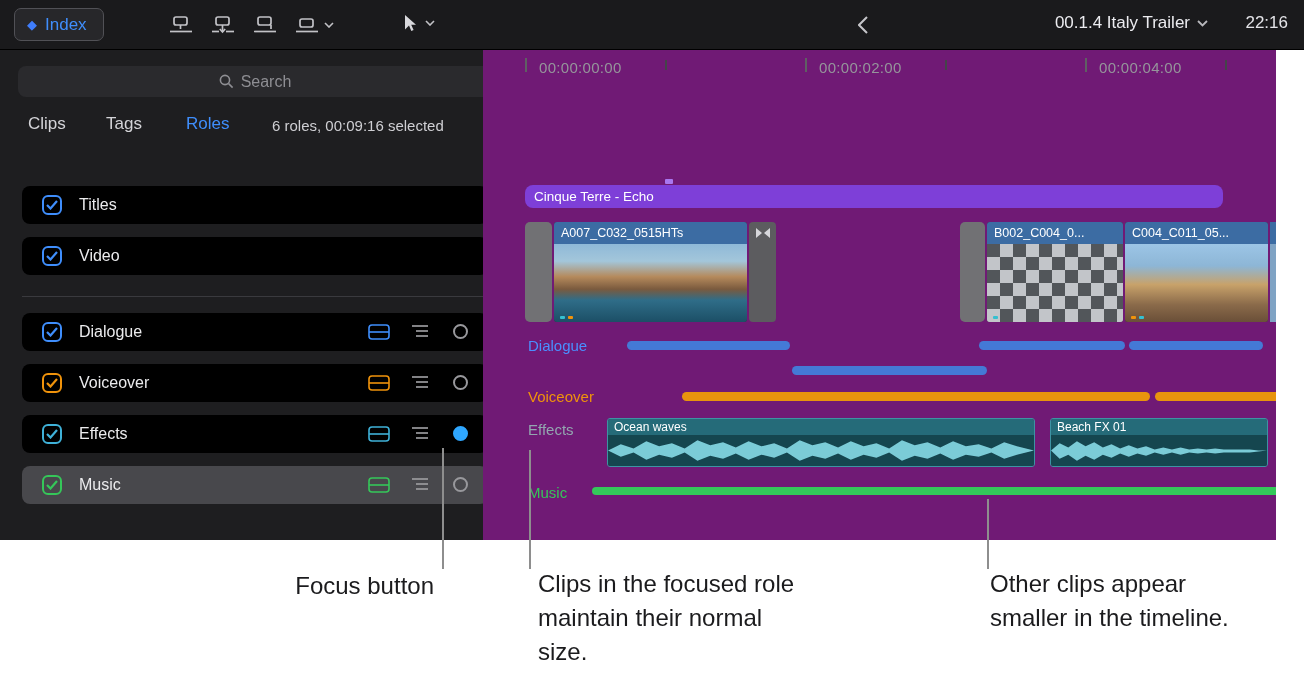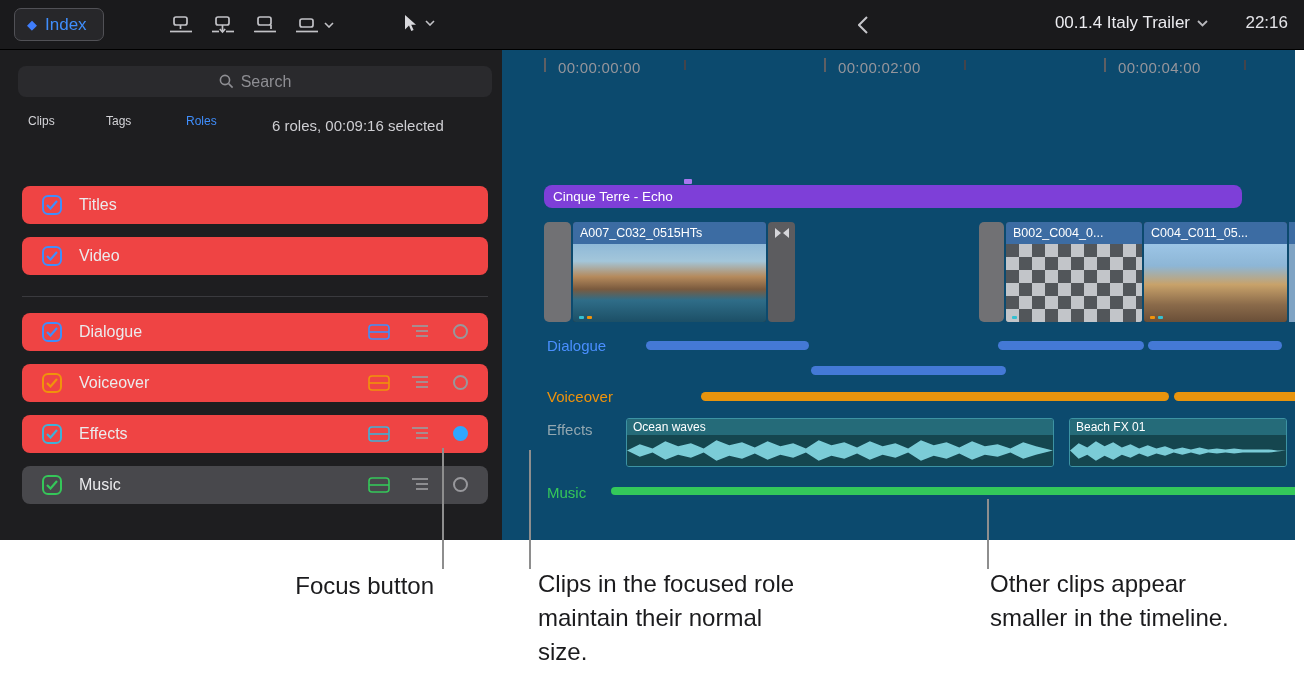--- a/index.html
+++ b/index.html
@@ -15,38 +15,38 @@
   .tool-btn{display:flex;align-items:center;gap:4px}
   .tool-select{position:absolute;left:402px;top:14px;display:flex;align-items:center;gap:9px}
   .back-btn{position:absolute;left:858px;top:16px}
   .project-menu{position:absolute;right:96px;top:13px;display:flex;align-items:center;gap:7px;color:#ececf0;font-size:17px}
   .timecode{position:absolute;right:16px;top:13px;color:#e4e4e8;font-size:17px}
 
   
   .sidebar{position:absolute;left:0;top:50px;width:511px;height:490px;background:#1e1e20;border-right:1px solid #000;box-sizing:border-box}
   .search-field{position:absolute;left:18px;top:16px;width:474px;height:31px;background:#2a2a2d;border-radius:8px;
                 display:flex;align-items:center;justify-content:center;gap:7px;color:#8e8e93;font-size:16px}
-  .tab{position:absolute;top:64px;font-size:12px;color:#d4d4d8}
+  .tab{position:absolute;top:64px;font-size:17px;color:#d4d4d8}
   .tab.active{color:#3f8efc}
   .summary{position:absolute;left:272px;top:67px;font-size:15px;color:#cfcfd3}
   .sep{position:absolute;left:22px;top:246px;width:466px;height:1px;background:#3a3a3e}
-  .role-row{position:absolute;left:22px;width:466px;height:38px;background:#ef4444;border-radius:8px}
+  .role-row{position:absolute;left:22px;width:466px;height:38px;background:#000000;border-radius:8px}
   .role-row.selected{background:#48484c}
   .cbx{position:absolute;left:20px;top:9px;width:20px;height:20px;border:2px solid var(--acc);border-radius:6px;color:var(--acc);
        display:flex;align-items:center;justify-content:center;box-sizing:border-box}
   .role-label{position:absolute;left:57px;top:0;line-height:38px;font-size:16px;color:#ebebed}
   .ctl{position:absolute;top:11px;color:#9a9a9e}
   .ctl.lanes{left:346px;color:var(--acc)}
   .ctl.lines{left:389px}
   .focus-btn{position:absolute;left:431px;top:11px;width:15px;height:15px;border:2px solid #98989c;border-radius:50%;box-sizing:border-box}
   .focus-btn.focused{background:#2fa7ff;border-color:#2fa7ff}
   .acc-blue{--acc:#3f8efc}.acc-orange{--acc:#f0930b}.acc-cyan{--acc:#3fb1d8}.acc-green{--acc:#35c759}
 
   
-  .timeline{position:absolute;left:502px;top:50px;width:793px;height:490px;background:#0c4a6e;overflow:hidden}
+  .timeline{position:absolute;left:483px;top:50px;width:793px;height:490px;background:#701a75;overflow:hidden}
   .tick{position:absolute;top:8px;width:2px;height:14px;background:#5f5f63}
   .tick.minor{top:10px;height:10px;background:#44444a}
   .tlabel{position:absolute;top:9px;font-size:15px;color:#95959b;letter-spacing:.3px}
   .title-clip{position:absolute;left:42px;top:135px;width:698px;height:23px;background:#7e3fd8;border-radius:8px;
               color:#fff;font-size:13.5px;line-height:23px;padding-left:9px;box-sizing:border-box;white-space:nowrap;overflow:hidden}
   .marker{position:absolute;left:182px;top:129px;width:8px;height:5px;background:#a877f0;border-radius:1px}
   .vrow{position:absolute;left:0;top:172px;width:793px;height:100px}
   .handle{position:absolute;top:0;height:100px;background:#717174;border-radius:5px}
   .vclip{position:absolute;top:0;height:100px;border-radius:3px;overflow:hidden;background:#333}
   .vhead{height:22px;background:#3c6ca3;color:#fff;font-size:12.5px;line-height:22px;padding:0 7px;white-space:nowrap;overflow:hidden}

